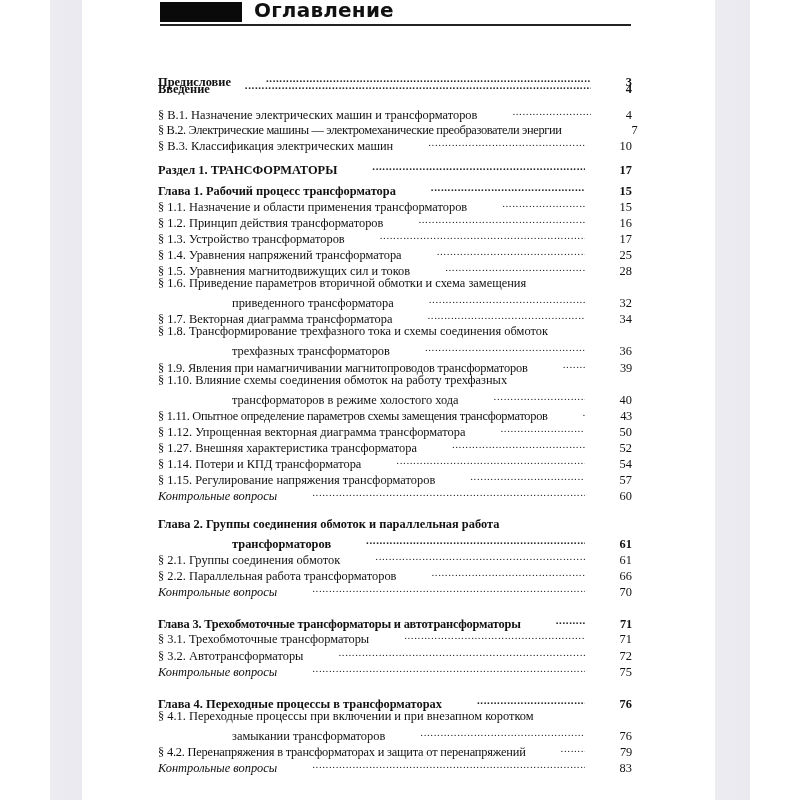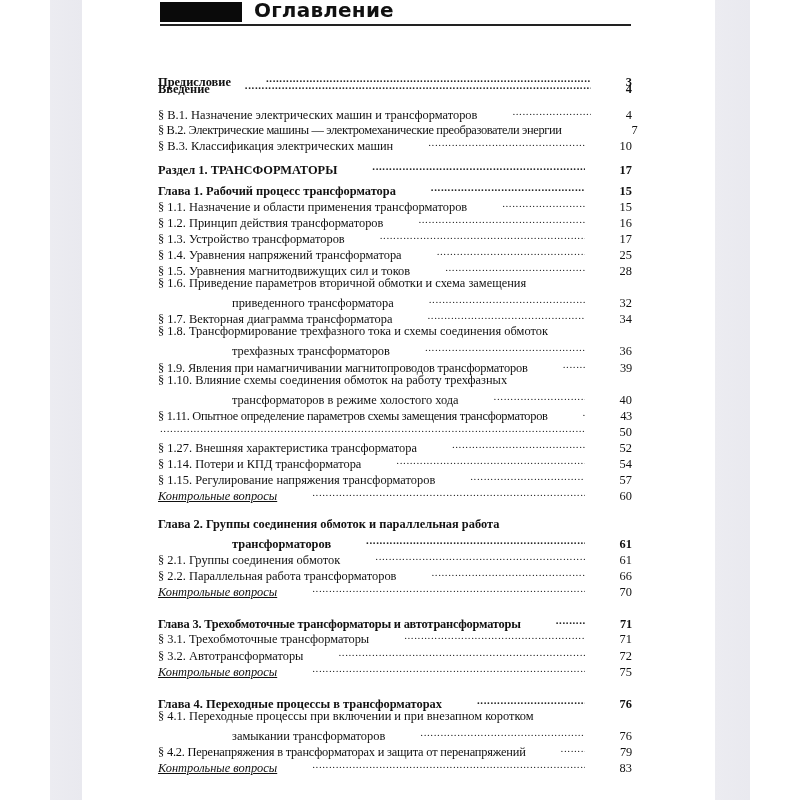--- a/index.html
+++ b/index.html
@@ -55,21 +55,21 @@
       height: 16px; position: relative;
     }
     .row .dots::after {
       content: "........................................................................................................................................................................................................................................................";
       position: absolute; left: 0; bottom: 2px;
       font-size: 11px; letter-spacing: 0.6px; color: #222;
       line-height: 12px;
     }
     .row .page-num { flex: 0 0 auto; text-align: right; }
     .row.bold { font-weight: bold; }
-    .row.italic .label { font-style: italic; text-decoration: underline; }
+    .row.italic .label { font-style: italic; }
     .row.indent { padding-left: 74px; box-sizing: border-box; justify-content: flex-end; }
   </style>
 </head>
 <body>
 
 <div class="side-strip side-left"></div>
 <div class="side-strip side-right"></div>
 
 <div class="page">
 
@@ -176,20 +176,21 @@
       <span class="label">трансформаторов в режиме холостого хода</span>
         <span class="dots"></span>
         <span class="page-num">40</span>
     </div>
     <div class="row" style="top:404px; letter-spacing:-0.3px">
       <span class="label">§ 1.11. Опытное определение параметров схемы замещения трансформаторов</span>
         <span class="dots"></span>
         <span class="page-num">43</span>
     </div>
     <div class="row" style="top:420px">
+      <span class="label">§ 1.12. Упрощенная векторная диаграмма трансформатора</span>
         <span class="dots"></span>
         <span class="page-num">50</span>
     </div>
     <div class="row" style="top:436px">
       <span class="label">§ 1.27. Внешняя характеристика трансформатора</span>
         <span class="dots"></span>
         <span class="page-num">52</span>
     </div>
     <div class="row" style="top:452px">
       <span class="label">§ 1.14. Потери и КПД трансформатора</span>

